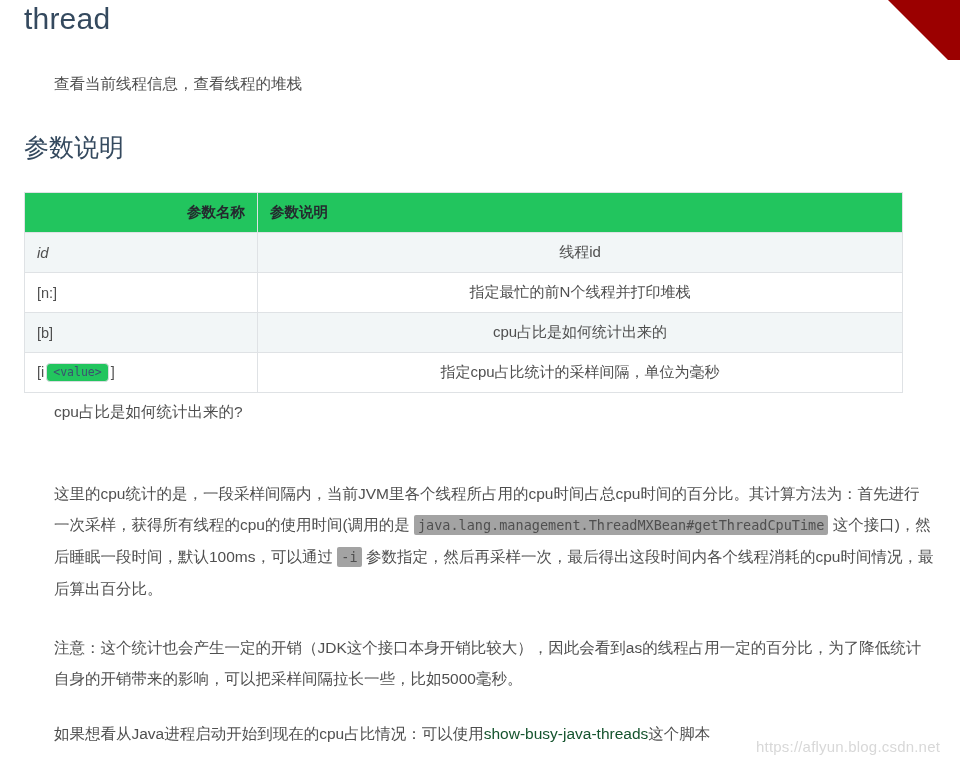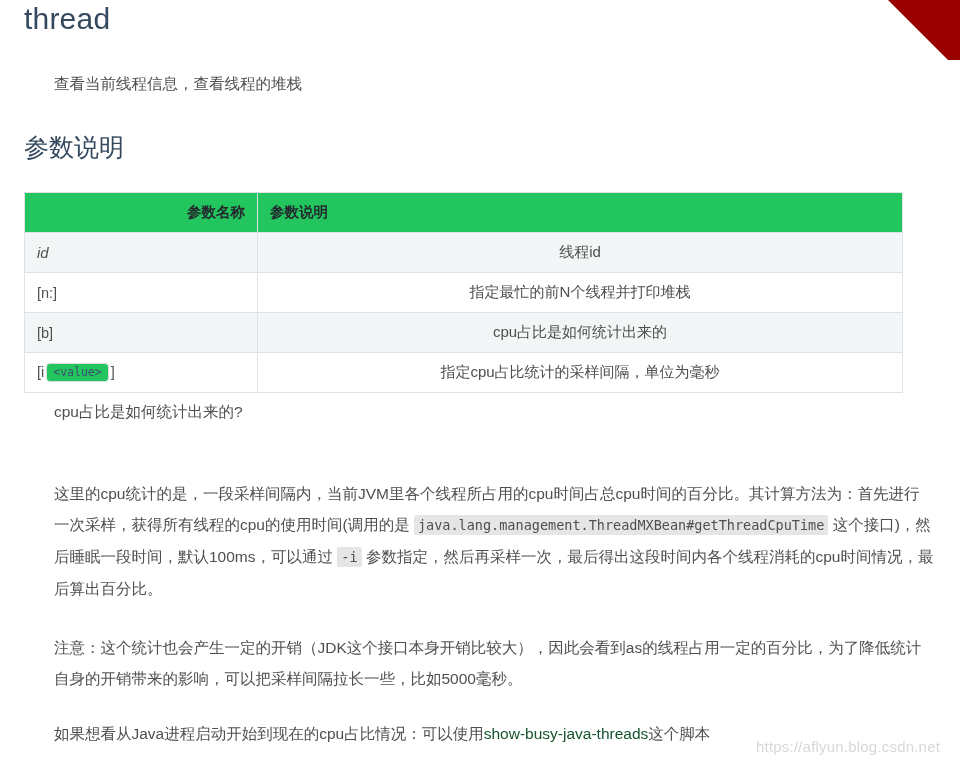--- a/index.html
+++ b/index.html
@@ -138,21 +138,21 @@
     color: #4f4f4f;
   }
   .p-q       { top: 396px; }
   .p-main    { top: 478px; }
   .p-note    { top: 632px; }
   .p-last    { top: 718px; }
 
   code.inline {
     font-family: "DejaVu Sans Mono", "Liberation Mono", monospace;
     font-size: 13.5px;
-    background: #e5e5e5;
+    background: #a3a3a3;
     color: #4f4f4f;
     padding: 2px 4px;
     border-radius: 2px;
     white-space: pre-wrap;
   }
 
   a.doclink {
     color: #14532d;
     text-decoration: none;
     text-align: center;

